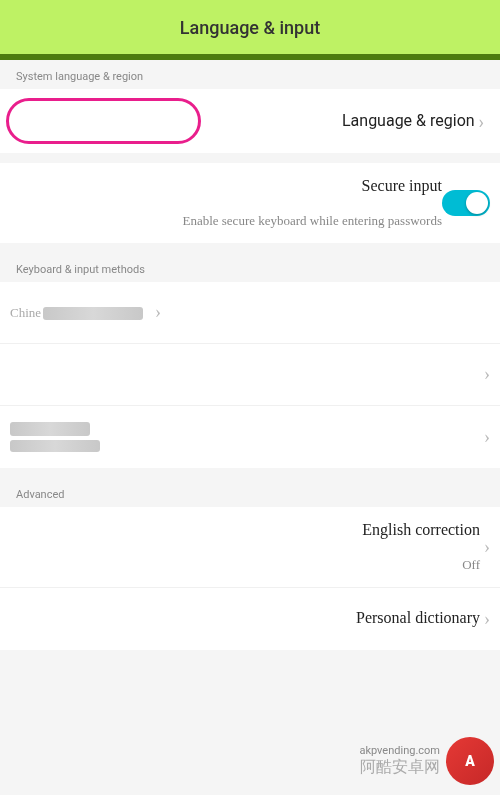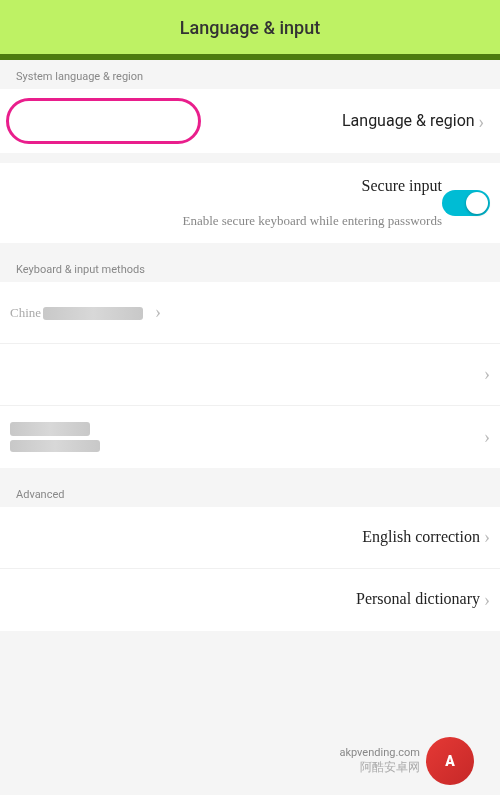--- a/index.html
+++ b/index.html
@@ -171,21 +171,21 @@
       height: 13px;
       background: linear-gradient(90deg, #c8c8c8, #d8d8d8, #c8c8c8);
       border-radius: 3px;
       display: inline-block;
     }
 
     
     .watermark {
       position: absolute;
       bottom: 10px;
-      right: 26px;
+      right: 6px;
       display: flex;
       align-items: center;
       gap: 6px;
     }
 
     .watermark-logo {
       width: 48px;
       height: 48px;
       background: linear-gradient(135deg, #e53935, #c62828);
       border-radius: 50%;
@@ -270,38 +270,39 @@
 <div class="section-divider"></div>
 
 <div class="section-header">
   <span>Advanced</span>
 </div>
 <div class="settings-group">
 
   <div class="settings-item">
     <div class="item-content">
       <span class="item-title">English correction</span>
+      <span class="item-subtitle">Off</span>
     </div>
     <div class="item-right">
       <span class="chevron">›</span>
     </div>
   </div>
 
   <div class="settings-item">
     <div class="item-content">
       <span class="item-title">Personal dictionary</span>
     </div>
     <div class="item-right">
       <span class="chevron">›</span>
     </div>
   </div>
 
 </div>
 
 <div class="watermark">
   <div style="text-align:right;">
     <div style="font-size:11px; color:#888;">akpvending.com</div>
-    <div style="font-size:12px; color:#aaa;">阿酷安卓网</div>
+    <div style="font-size:16px; color:#aaa;">阿酷安卓网</div>
   </div>
   <div class="watermark-logo">
     <span style="font-size:14px; font-weight:900;">A</span>
   </div>
 </div>
 
 </body></html>

